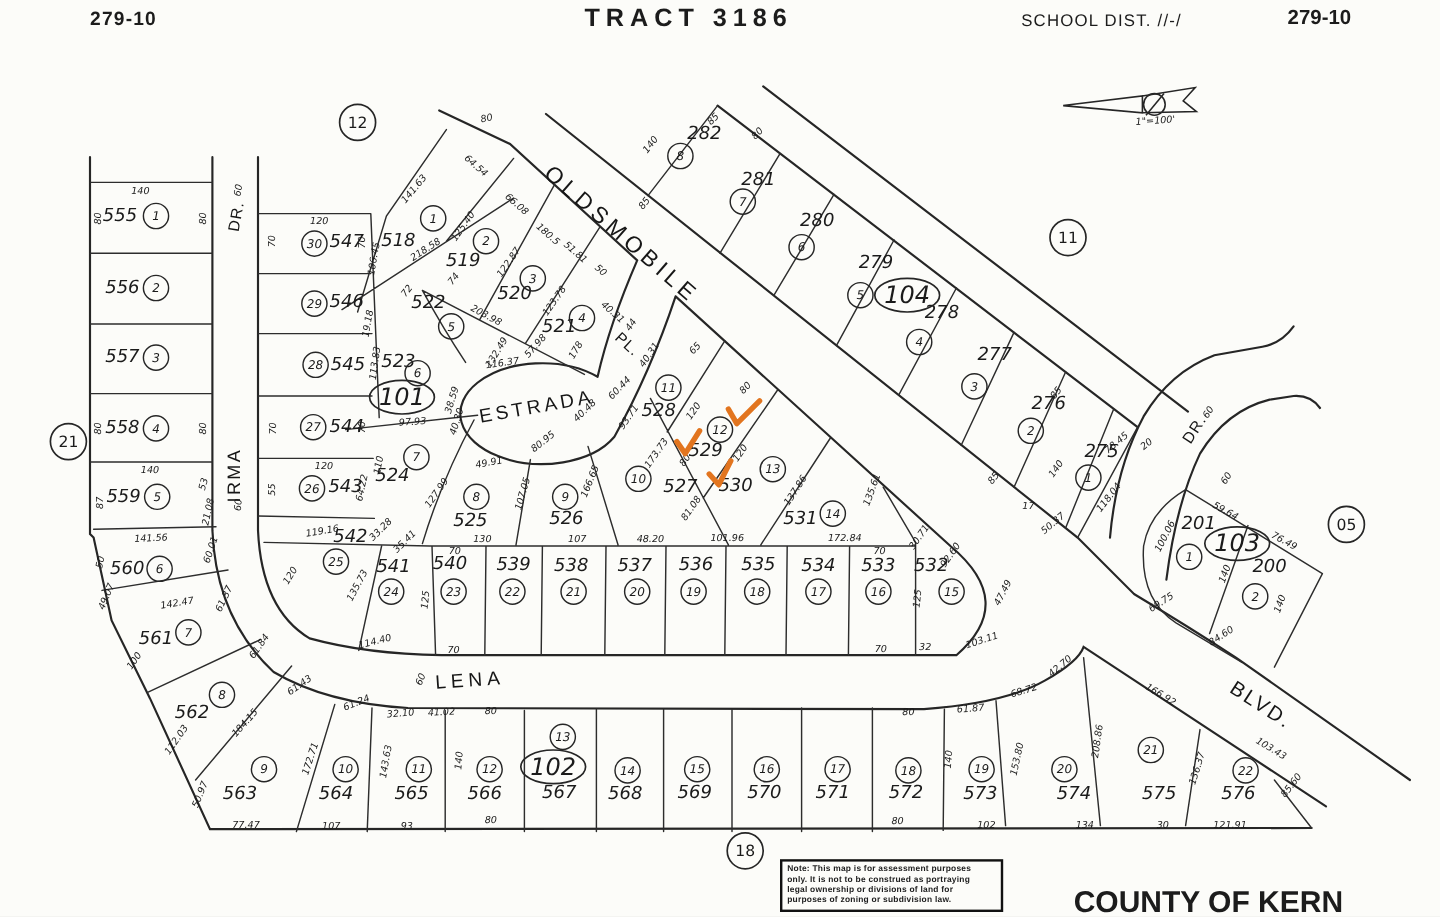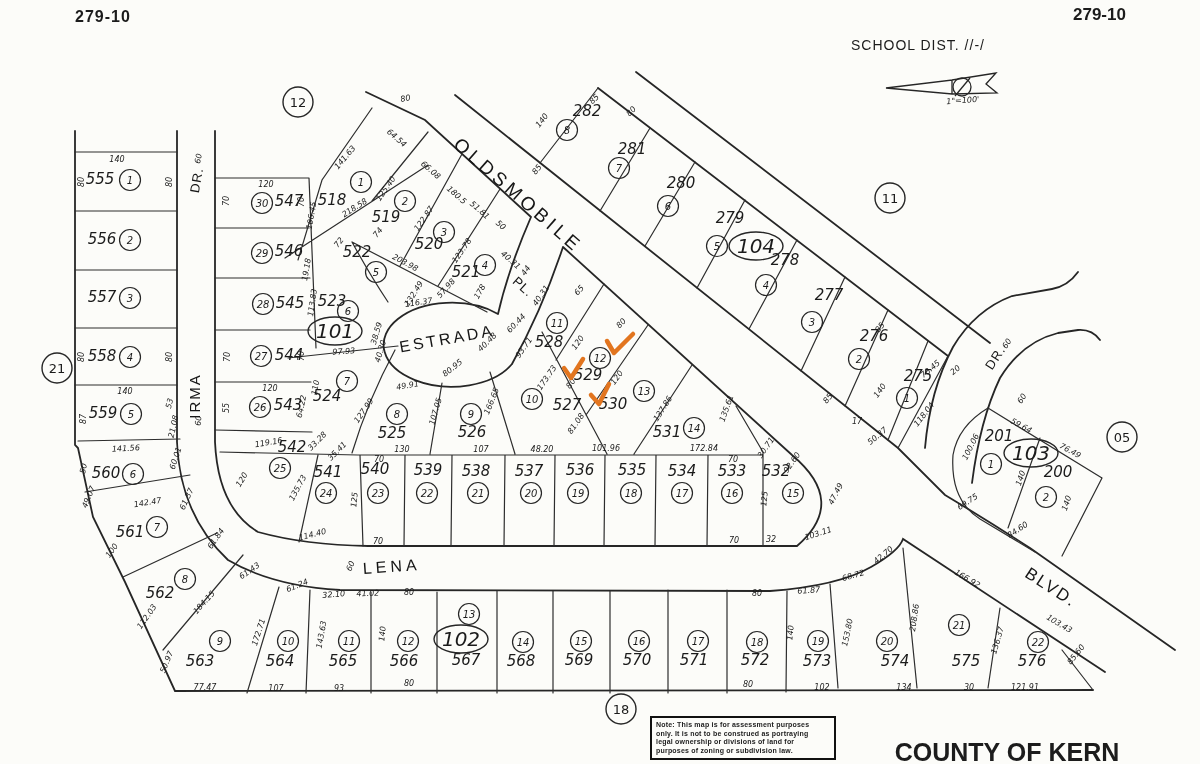--- a/index.html
+++ b/index.html
@@ -2,21 +2,21 @@
 <html><head>
 <meta charset="utf-8">
 <style>
   html,body{margin:0;padding:0;background:#e8e8e4;}
   .sheet{position:relative;width:1200px;height:764px;background:#fcfcf9;overflow:hidden;
          font-family:"Liberation Sans",sans-serif;color:#1c1c1c;}
   svg{position:absolute;left:0;top:0;}
   .hdr{position:absolute;white-space:nowrap;}
   .sheet-left{left:75px;top:8px;font-size:16px;letter-spacing:1px;font-weight:600;}
   .tract-title{left:487px;top:4px;font-size:21px;letter-spacing:5px;font-weight:600;}
-  .school{left:851px;top:9px;font-size:14px;letter-spacing:1px;margin-top:28px;}
+  .school{left:851px;top:9px;font-size:14px;letter-spacing:1px;}
   .sheet-right{left:1073px;top:5px;font-size:17px;font-weight:600;}
   .notebox{position:absolute;left:650px;top:716px;width:186px;border:2px solid #111;
            padding:3px 4px;background:#fcfcf9;box-sizing:border-box;}
   .notebox div{font-size:7px;font-weight:bold;line-height:8.6px;letter-spacing:.2px;}
   .assessors{position:absolute;left:874px;top:714px;font-size:19px;font-weight:bold;white-space:nowrap;}
   .assessors .num{border-bottom:2px dotted #111;padding:0 3px;}
   .county{position:absolute;left:874px;top:738px;width:266px;text-align:center;
           font-size:25px;font-weight:bold;}
   
   text{fill:#1b1b1b;}
@@ -429,20 +429,21 @@
         <text x="392" y="572" class="st" font-size="16" letter-spacing="4" transform="rotate(-4 392 572)">LENA</text>
         <text x="1048" y="592" class="st" font-size="17" letter-spacing="2" transform="rotate(33 1048 592)">BLVD.</text>
         <text x="999" y="360" class="st" font-size="13" letter-spacing="1" transform="rotate(-57 999 360)">DR.</text>
         <polyline points="607,341 614,353 633,334" fill="none" stroke="#e2751f" stroke-width="4.5" stroke-linecap="round" stroke-linejoin="round"></polyline>
         <polyline points="564,368 571,378 583,359" fill="none" stroke="#e2751f" stroke-width="4.5" stroke-linecap="round" stroke-linejoin="round"></polyline>
         <polyline points="591,395 599,404 609,384" fill="none" stroke="#e2751f" stroke-width="4.5" stroke-linecap="round" stroke-linejoin="round"></polyline>
       </g>
   </svg>
 
   <div class="hdr sheet-left">279-10</div>
+  <div class="hdr tract-title">TRACT 3186</div>
   <div class="hdr school">SCHOOL DIST. //-/</div>
   <div class="hdr sheet-right">279-10</div>
 
   <div class="notebox">
     <div>Note: This map is for assessment purposes</div>
     <div>only. It is not to be construed as portraying</div>
     <div>legal ownership or divisions of land for</div>
     <div>purposes of zoning or subdivision law.</div>
   </div>
   <div class="county">COUNTY OF KERN</div>

